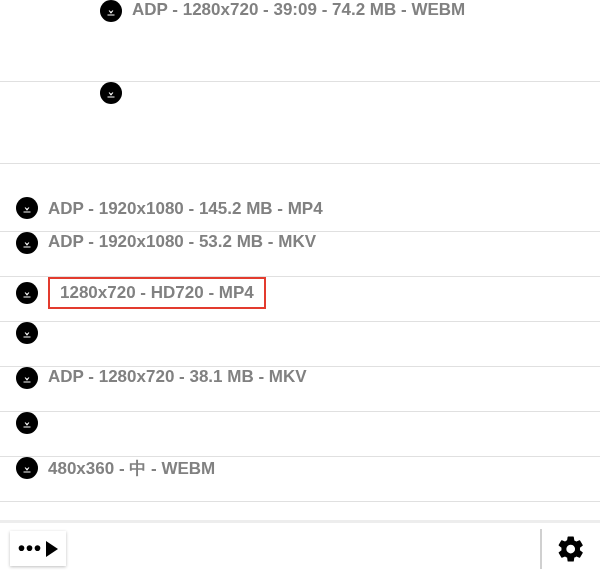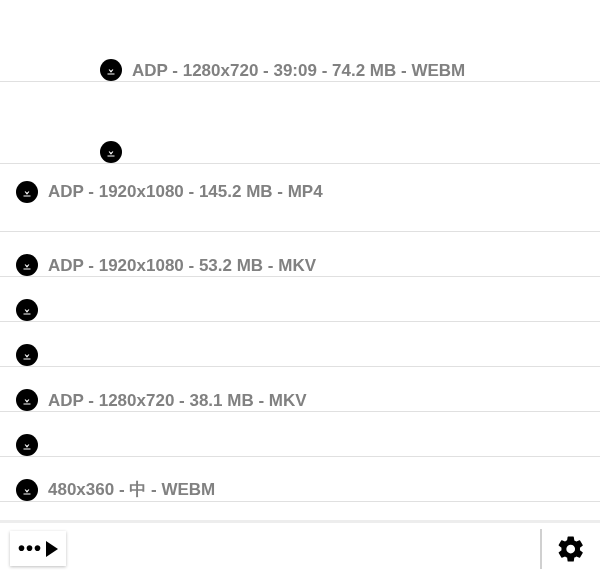--- a/index.html
+++ b/index.html
@@ -2,36 +2,36 @@
 <html><head>
 <meta charset="utf-8">
 <style>
   * { box-sizing: border-box; margin: 0; padding: 0; }
   html, body { width: 600px; height: 574px; font-family: Arial, Helvetica, sans-serif; background: #fff; }
   .container { width: 100%; height: 100%; display: flex; flex-direction: column; }
   .list { flex: 1; overflow: hidden; }
   .row {
     border-bottom: 1px solid #e0e0e0;
     display: flex;
-    align-items: flex-end;
+    align-items: flex-start;
     color: #818181;
     font-size: 17px;
     font-weight: 600;
     cursor: pointer;
   }
   .row.spaced {
     height: 82px;
     padding-left: 100px;
   }
   .row.first { border-top: none; }
   .row.compact {
     height: 45px;
     padding-left: 16px;
   }
-  .row.compact.firstcompact { height: 68px; align-items: center; padding-bottom: 12px; }
+  .row.compact.firstcompact { height: 68px; align-items: flex-end; padding-bottom: 12px; }
   .dl-icon {
     width: 22px; height: 22px;
     border-radius: 50%;
     background: #000;
     display: inline-flex;
     align-items: center;
     justify-content: center;
     margin-right: 10px;
     flex-shrink: 0;
   }
@@ -105,20 +105,23 @@
         </span>
         <span class="label">ADP - 1920x1080 - 53.2 MB - MKV</span>
       </div>
       <div class="row compact">
         <span class="hl-wrap">
           <span class="dl-icon">
             <svg viewBox="0 0 24 24">
               <path d="M12 3v10.586l3.293-3.293 1.414 1.414L12 17.414l-4.707-5.707 1.414-1.414L12 13.586V3h0zM5 19h14v2H5z"></path>
             </svg>
           </span>
+          <span class="hl">
+            <span class="label">1280x720 - HD720 - MP4</span>
+          </span>
         </span>
       </div>
       <div class="row compact">
         <span class="dl-icon">
           <svg viewBox="0 0 24 24">
             <path d="M12 3v10.586l3.293-3.293 1.414 1.414L12 17.414l-4.707-5.707 1.414-1.414L12 13.586V3h0zM5 19h14v2H5z"></path>
           </svg>
         </span>
       </div>
       <div class="row compact">

